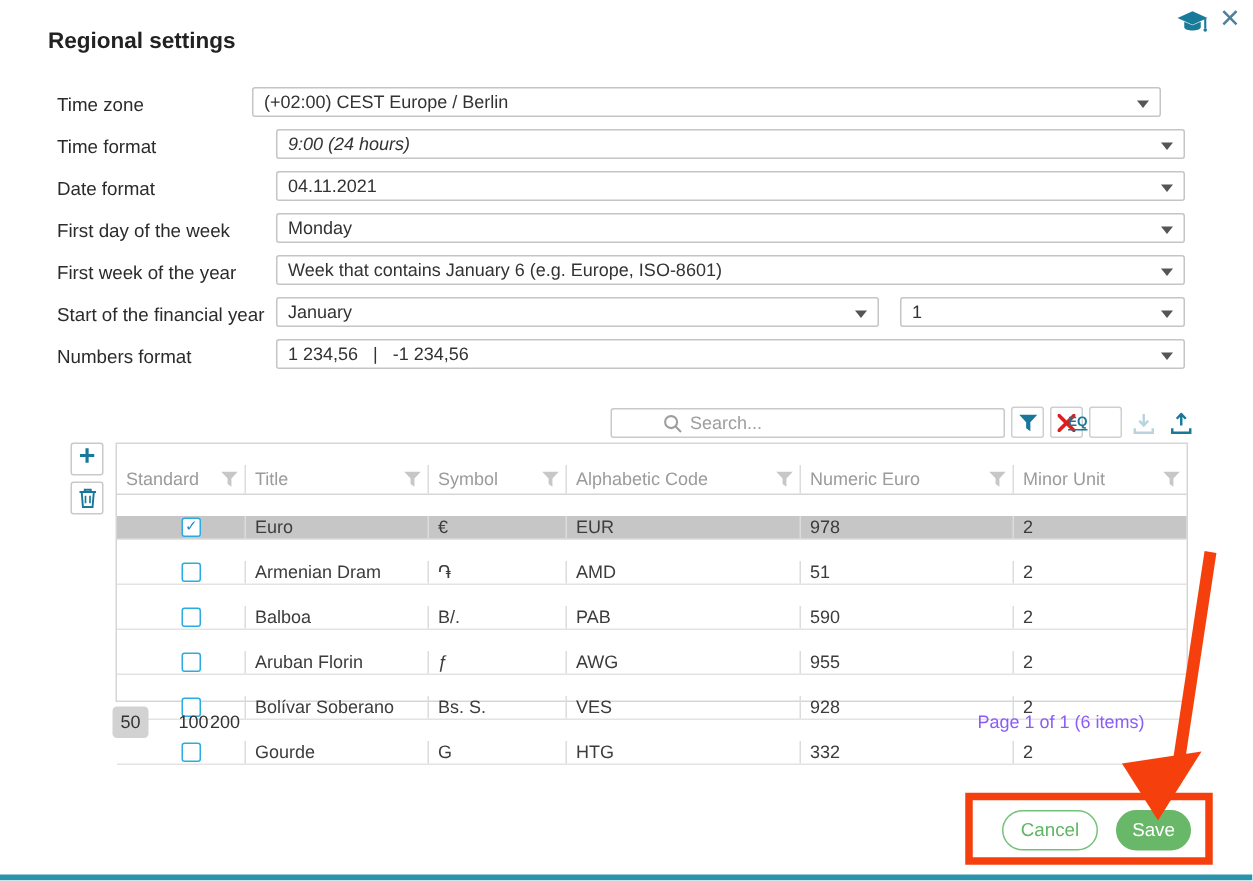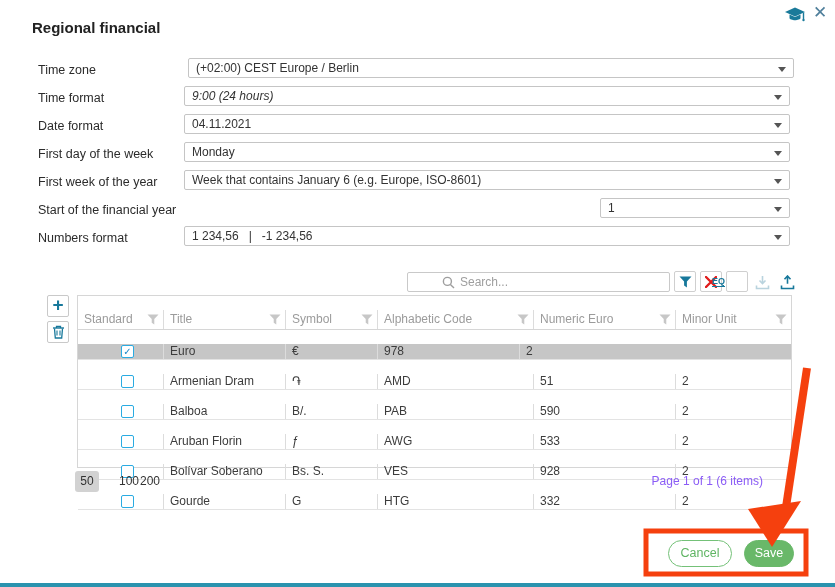--- a/index.html
+++ b/index.html
@@ -53,43 +53,44 @@
 
   .annot { position:absolute; inset:0; pointer-events:none; }
   .bottom-bar { position:absolute; left:0; bottom:0; width:100%; height:4px; background:#2a93ae; }
   svg { display:block; }
 </style>
 </head>
 <body>
 
 <div class="stage">
 
-  <div class="dlg-title">Regional financial</div>
+  <div class="dlg-title">Regional settings</div>
 
   <div class="cap-icon">
     <svg width="24" height="24" viewBox="0 0 24 24">
       <path d="M2 9 L12 4.5 L22 9 L12 13.5 Z" fill="#1a7a9a"></path>
       <path d="M6.5 11.5 v3.6 c0 1.3 3 2.2 5.5 2.2 s5.5 -0.9 5.5 -2.2 v-3.6 l-5.5 2.4 Z" fill="#1a7a9a"></path>
       <path d="M20.5 9.5 v6.5" stroke="#1a7a9a" stroke-width="1.4" fill="none"></path>
       <circle cx="20.5" cy="17" r="1.2" fill="#1a7a9a"></circle>
     </svg>
   </div>
   <div class="close-x">✕</div>
 
   <div class="frm-label" style="top:60px">Time zone</div>
-  <div class="select" style="left:188px; top:58px;  width:606px;">(+02:00) CEST Europe / Berlin</div>
+  <div class="select" style="left:168px; top:58px;  width:606px;">(+02:00) CEST Europe / Berlin</div>
   <div class="frm-label" style="top:88px">Time format</div>
   <div class="select" style="left:184px; top:86px;  width:606px;font-style:italic;">9:00 (24 hours)</div>
   <div class="frm-label" style="top:116px">Date format</div>
   <div class="select" style="left:184px; top:114px; width:606px;">04.11.2021</div>
   <div class="frm-label" style="top:144px">First day of the week</div>
   <div class="select" style="left:184px; top:142px; width:606px;">Monday</div>
   <div class="frm-label" style="top:172px">First week of the year</div>
   <div class="select" style="left:184px; top:170px; width:606px;">Week that contains January 6 (e.g. Europe, ISO-8601)</div>
   <div class="frm-label" style="top:200px">Start of the financial year</div>
+  <div class="select" style="left:184px; top:198px; width:402px;">January</div>
   <div class="select" style="left:600px; top:198px; width:190px;">1</div>
   <div class="frm-label" style="top:228px">Numbers format</div>
   <div class="select pre" style="left:184px; top:226px; width:606px;">1 234,56   |   -1 234,56</div>
 
   <div class="search-box">
     <svg class="mag" viewBox="0 0 13 13">
       <circle cx="5.4" cy="5.4" r="4" fill="none" stroke="#9e9e9e" stroke-width="1.4"></circle>
       <line x1="8.4" y1="8.4" x2="12" y2="12" stroke="#9e9e9e" stroke-width="1.4"></line>
     </svg>
     <span class="search-ph">Search...</span>
@@ -163,20 +164,21 @@
             <path d="M0.5 0.5 h12 l-4.6 5 v6 l-2.8 -2 v-4 Z" fill="#c7c7c7"></path>
           </svg></div>
     </div>
 
     <div class="g-row sel-row">
       <div class="g-cell c1">
           <div class="cbx">✓</div>
         </div>
       <div class="g-cell c2">Euro</div>
       <div class="g-cell c3">€</div>
+      <div class="g-cell c4">EUR</div>
       <div class="g-cell c5">978</div>
       <div class="g-cell c6">2</div>
     </div>
     <div class="g-row">
       <div class="g-cell c1">
           <div class="cbx"></div>
         </div>
       <div class="g-cell c2">Armenian Dram</div>
       <div class="g-cell c3">֏</div>
       <div class="g-cell c4">AMD</div>
@@ -193,21 +195,21 @@
       <div class="g-cell c5">590</div>
       <div class="g-cell c6">2</div>
     </div>
     <div class="g-row">
       <div class="g-cell c1">
           <div class="cbx"></div>
         </div>
       <div class="g-cell c2">Aruban Florin</div>
       <div class="g-cell c3">ƒ</div>
       <div class="g-cell c4">AWG</div>
-      <div class="g-cell c5">533</div>
+      <div class="g-cell c5">955</div>
       <div class="g-cell c6">2</div>
     </div>
     <div class="g-row">
       <div class="g-cell c1">
           <div class="cbx"></div>
         </div>
       <div class="g-cell c2">Bolívar Soberano</div>
       <div class="g-cell c3">Bs. S.</div>
       <div class="g-cell c4">VES</div>
       <div class="g-cell c5">928</div>

